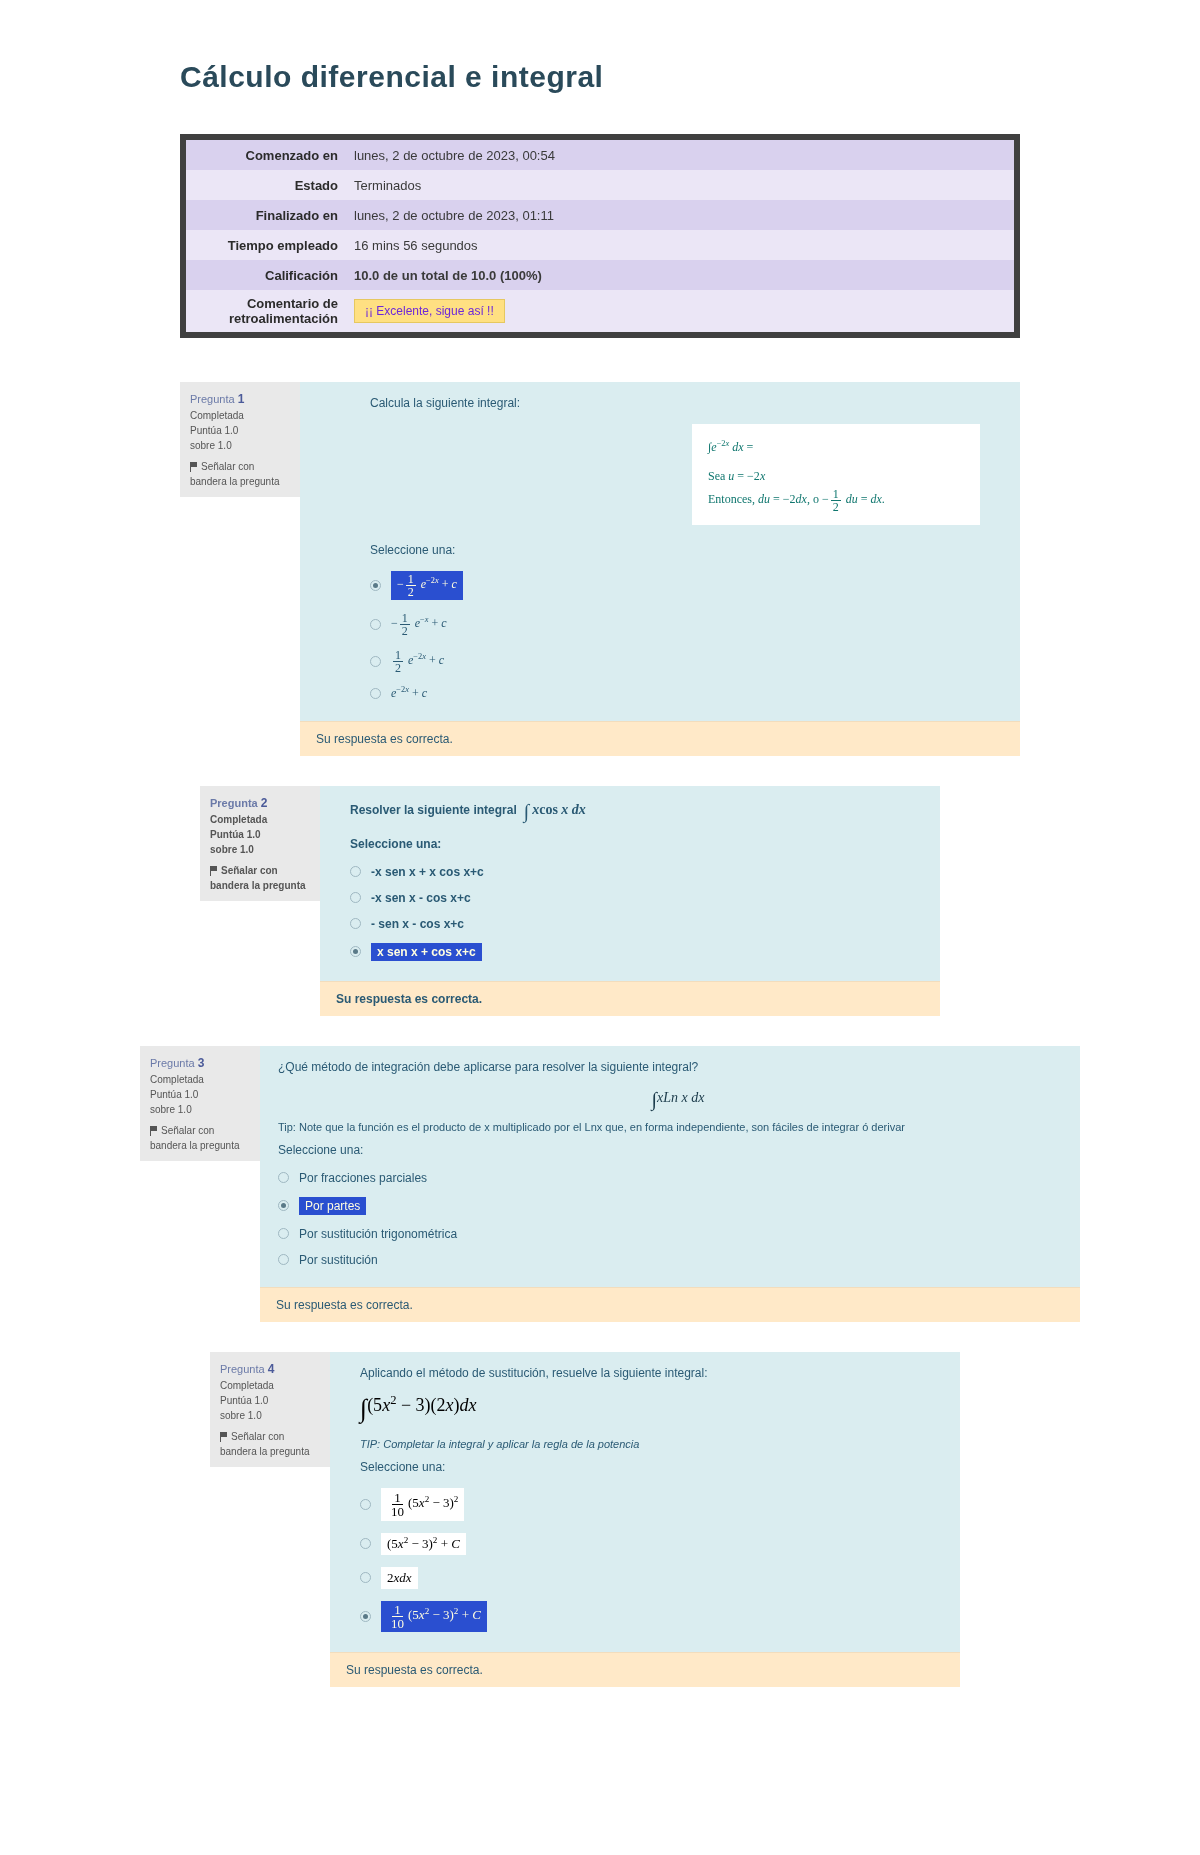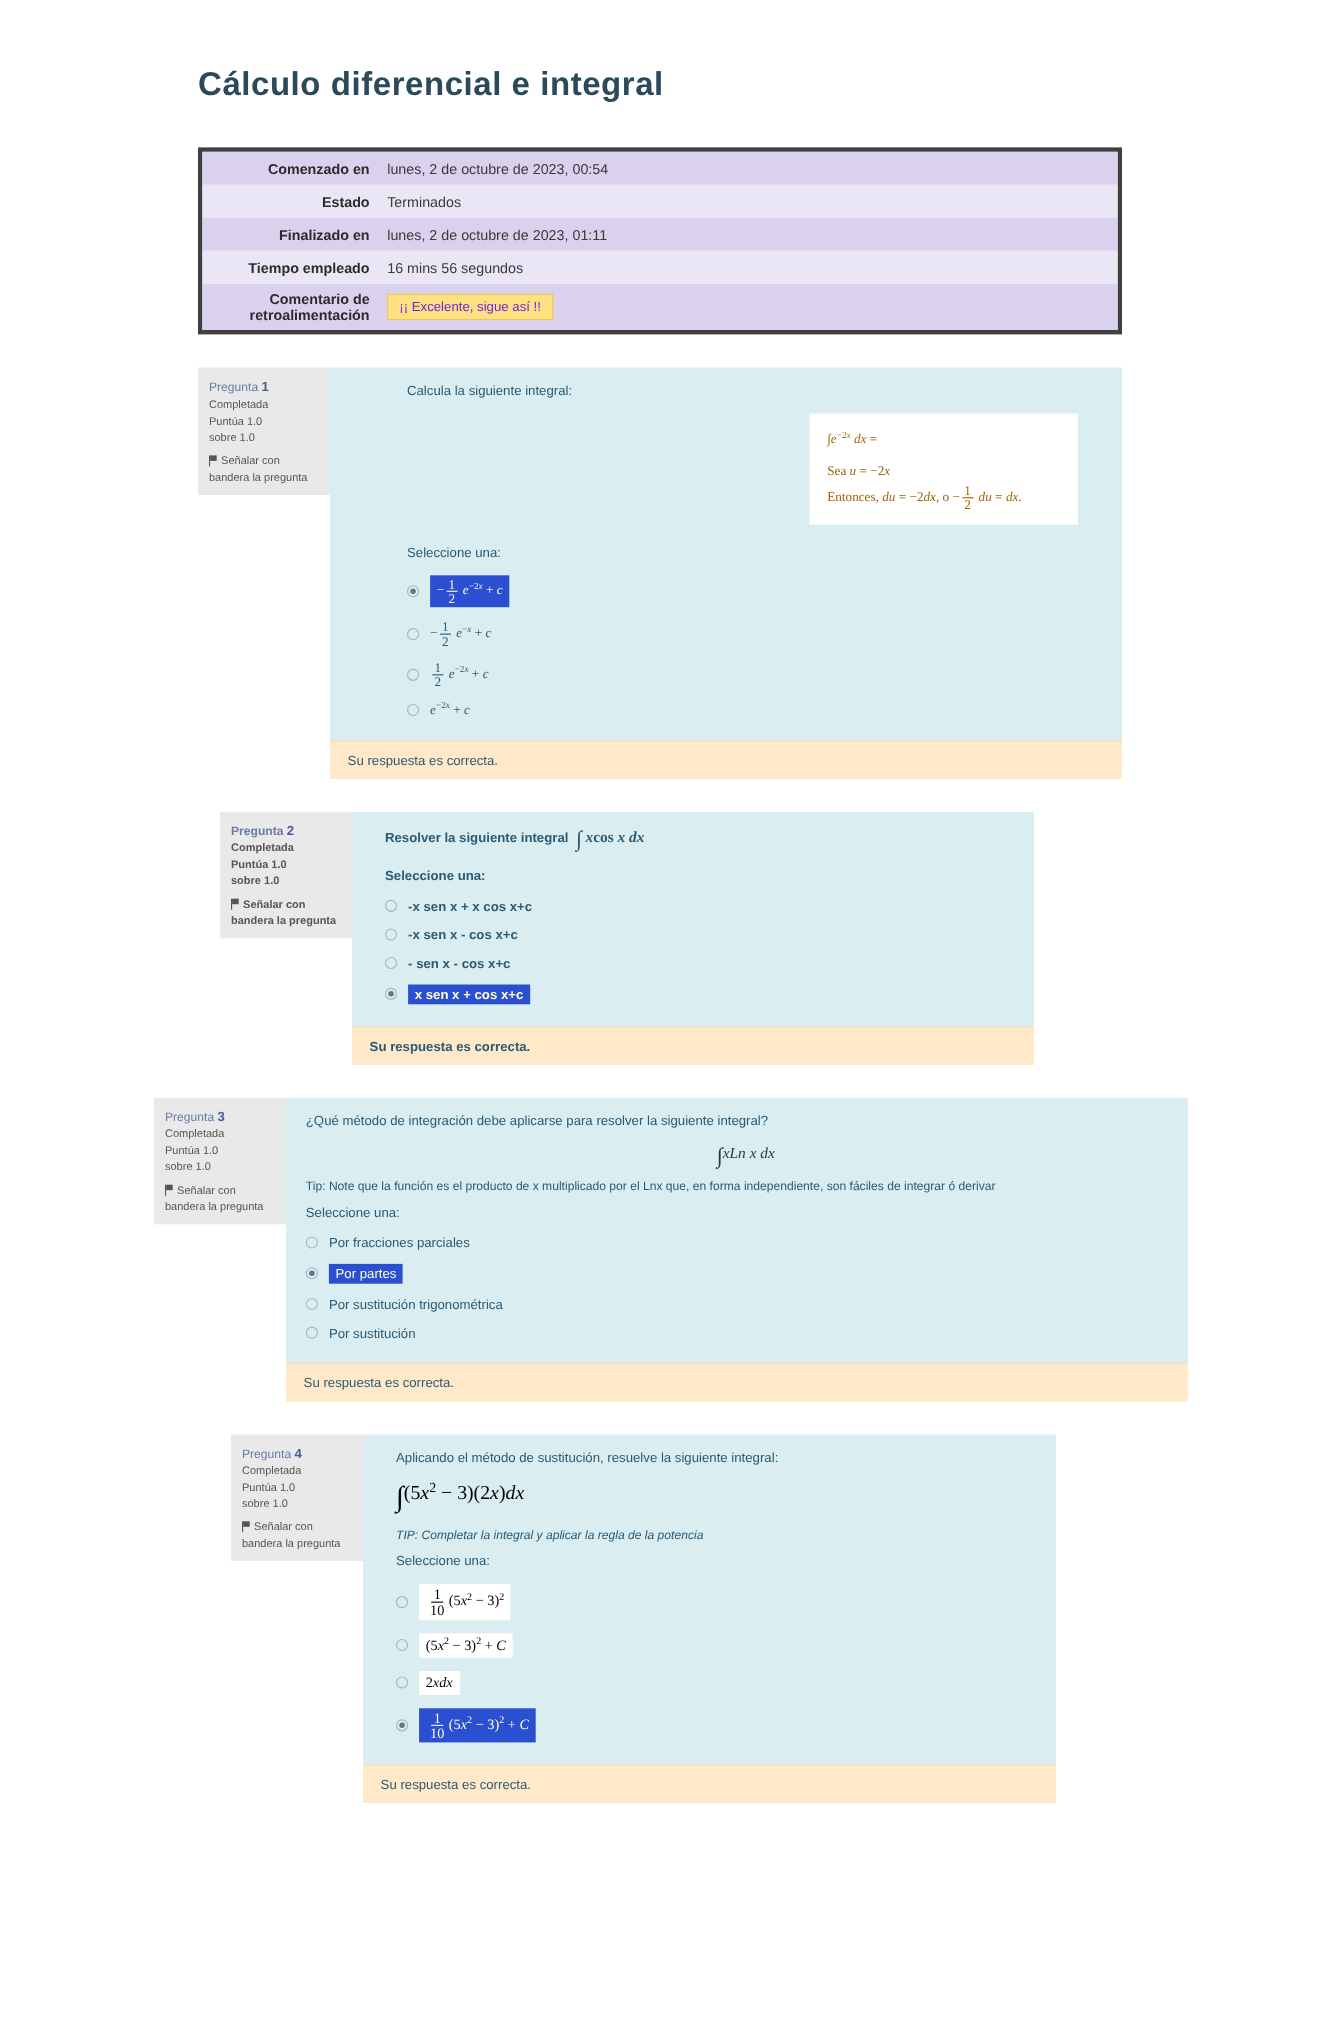--- a/index.html
+++ b/index.html
@@ -14,22 +14,22 @@
   }
   .page-title {
     font-family: "Trebuchet MS", Helvetica, sans-serif;
     font-size: 30px;
     color: #2a4a5a;
     letter-spacing: 0.5px;
     margin: 0 0 40px 180px;
   }
   
   .summary {
-    margin: 0 180px 30px 180px;
-    border: 4px solid #404040;
+    margin: 0 180px 44px 180px;
+    border: 6px solid #404040;
   }
   .summary-row {
     display: flex;
     align-items: center;
     min-height: 30px;
   }
   .summary-row:nth-child(odd) { background: #d9d1ee; }
   .summary-row:nth-child(even) { background: #ebe6f6; }
   .summary-label {
     width: 160px;
@@ -151,25 +151,25 @@
   .feedback-bar {
     background: #ffe9c8;
     color: #2a5a74;
     font-size: 12px;
     padding: 10px 16px;
     border-top: 1px solid rgba(0,0,0,0.05);
   }
   
   .mathbox {
     background: #fff;
-    color: #a16207;
+    color: #0f766e;
     font-family: "Times New Roman", serif;
     font-size: 12px;
     padding: 12px 16px;
-    width: 244px;
+    width: 288px;
     margin: 0 0 18px auto;
     line-height: 1.9;
   }
   .mathbox .row1 { margin-bottom: 6px; }
   
   .frac {
     display: inline-flex;
     flex-direction: column;
     align-items: center;
     vertical-align: middle;
@@ -240,20 +240,24 @@
     <div class="summary-label">Estado</div>
     <div class="summary-value">Terminados</div>
   </div>
   <div class="summary-row">
     <div class="summary-label">Finalizado en</div>
     <div class="summary-value">lunes, 2 de octubre de 2023, 01:11</div>
   </div>
   <div class="summary-row">
     <div class="summary-label">Tiempo empleado</div>
     <div class="summary-value">16 mins 56 segundos</div>
+  </div>
+  <div class="summary-row">
+    <div class="summary-label">Calificación</div>
+    <div class="summary-value"><b>10.0 de un total de 10.0 (100%)</b></div>
   </div>
   <div class="summary-row">
     <div class="summary-label">Comentario de retroalimentación</div>
     <div class="summary-value">
       <span class="feedback-box">¡¡ Excelente, sigue así !!</span>
     </div>
   </div>
 </div>
 
 <div class="qwrap q1">

